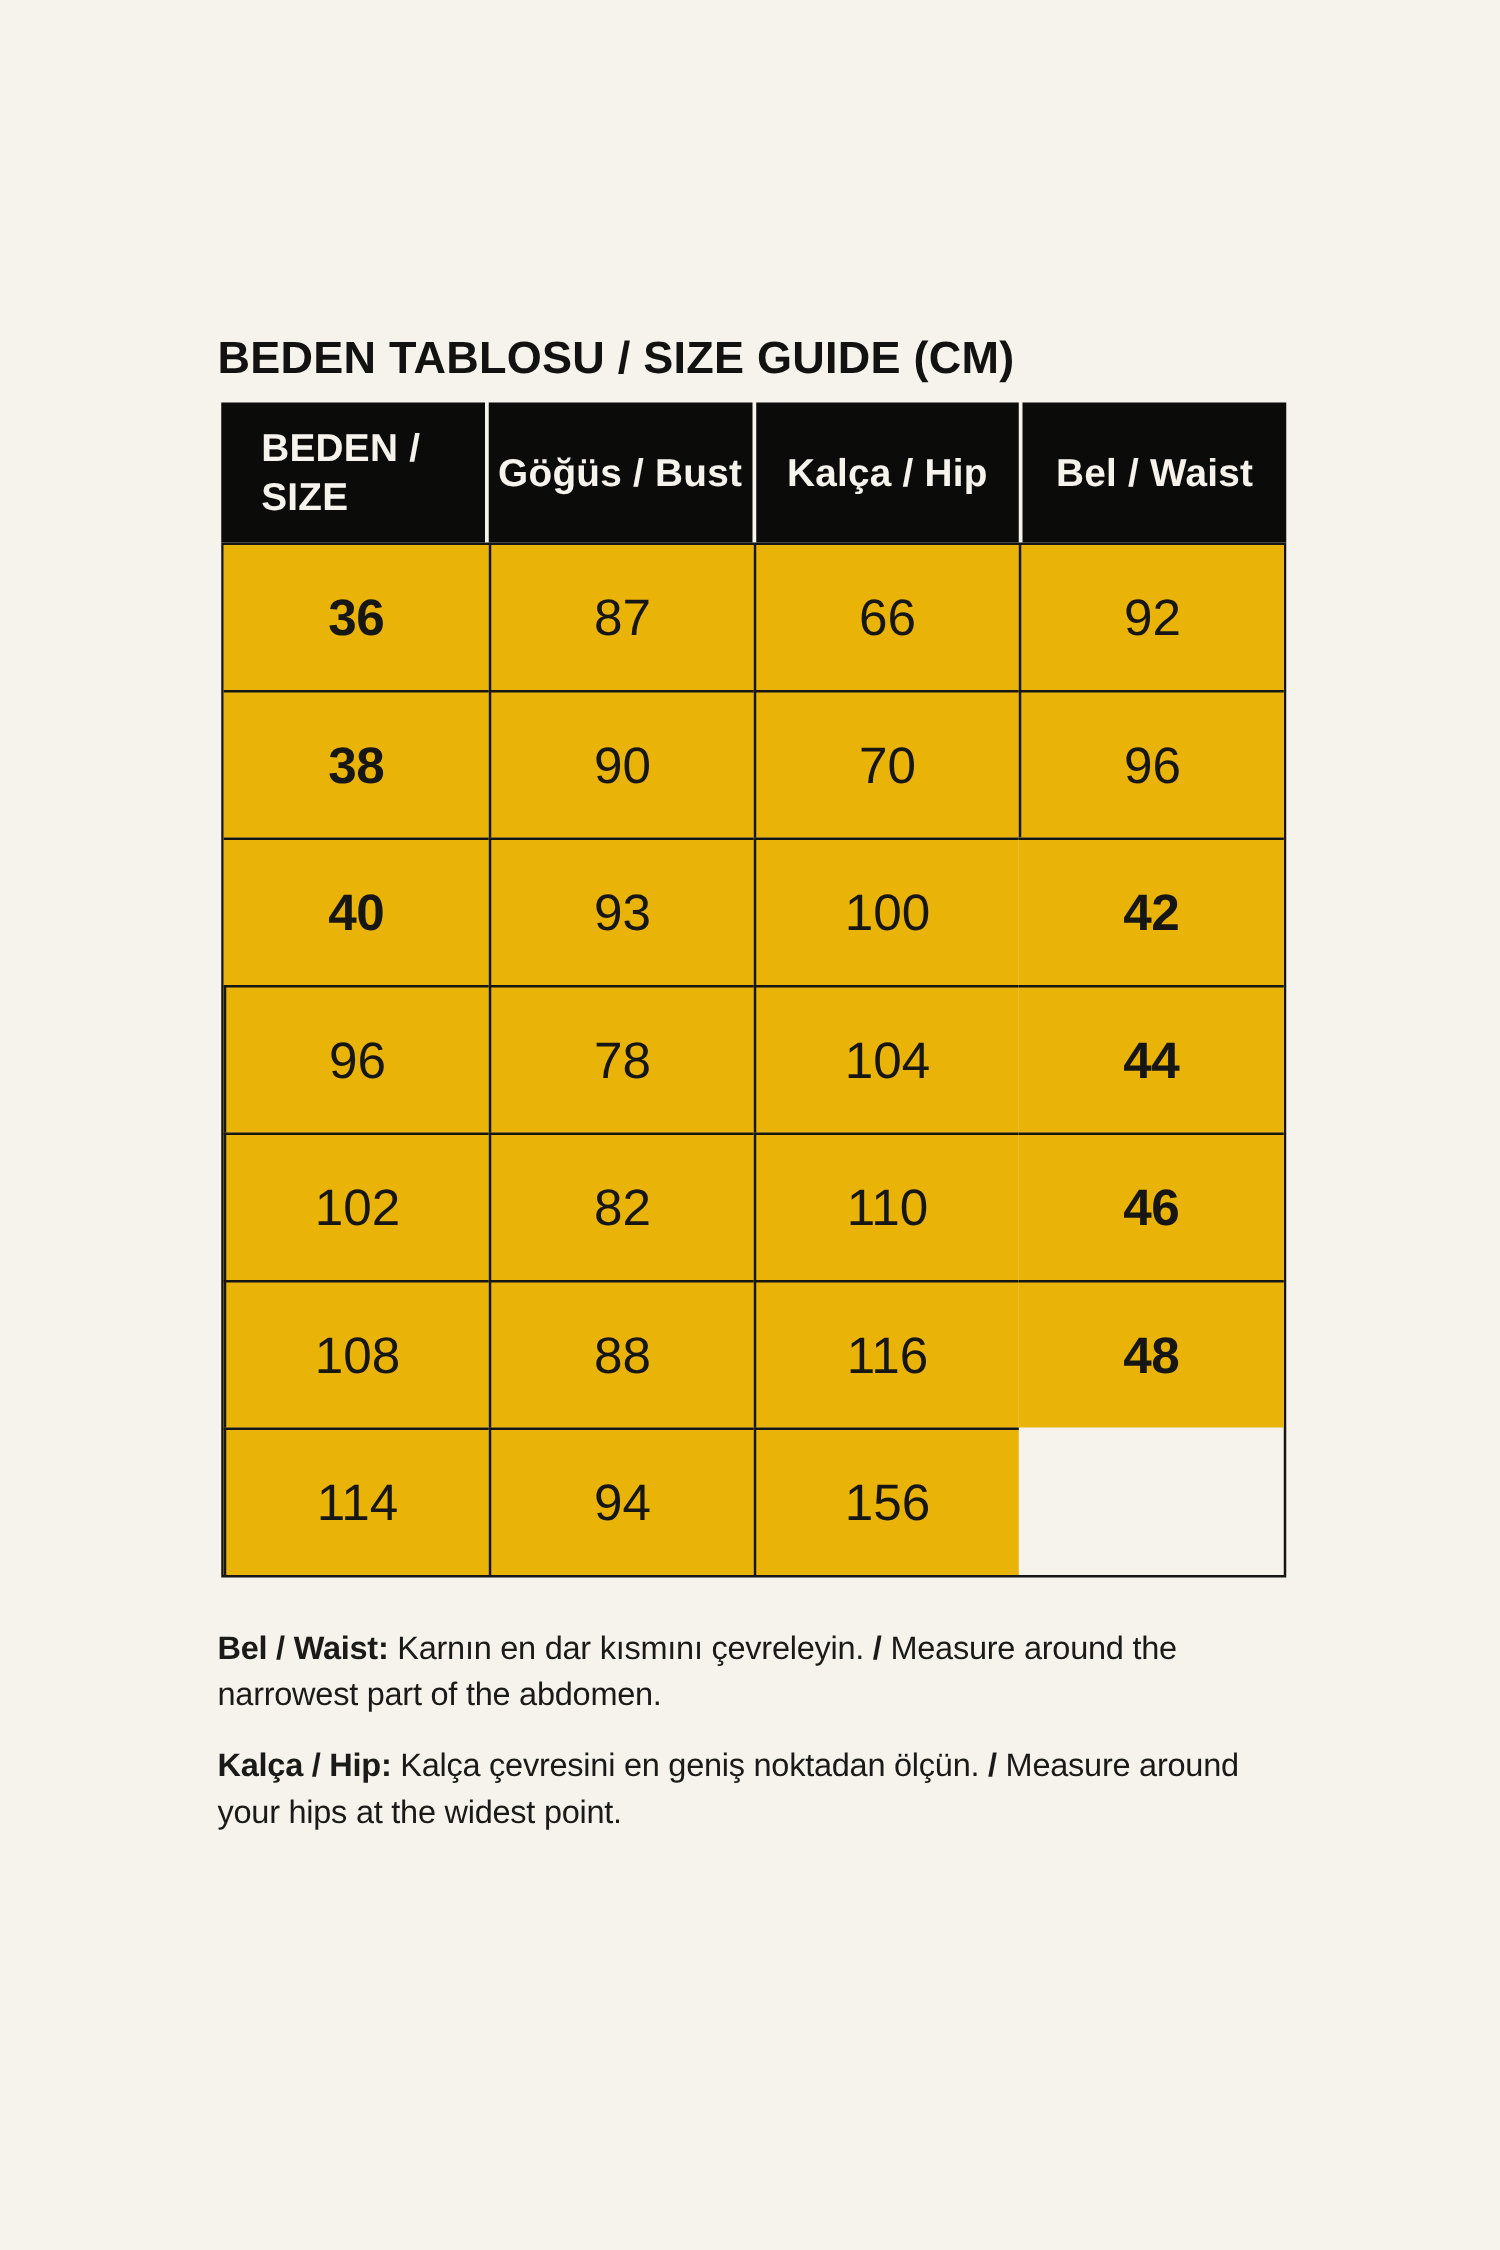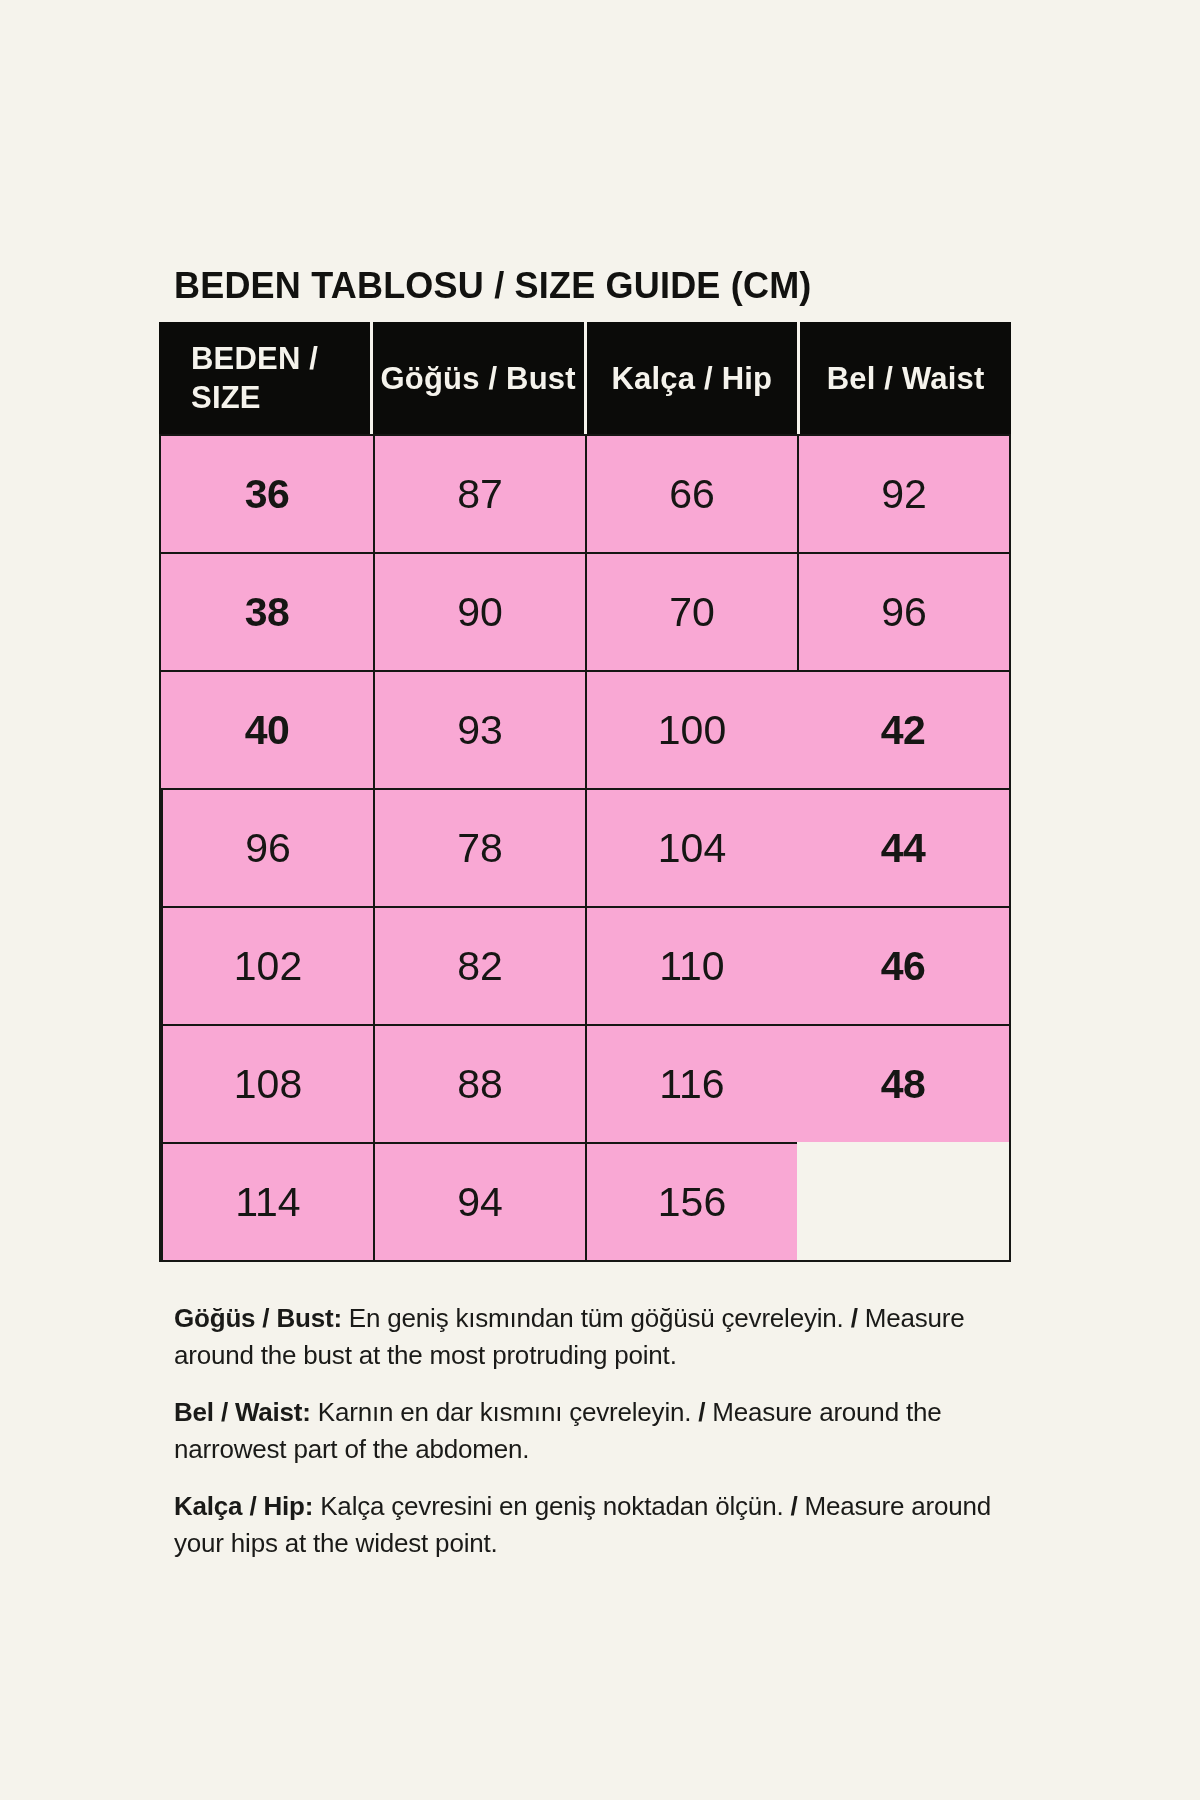--- a/index.html
+++ b/index.html
@@ -17,21 +17,21 @@
     left: 174px; top: 241px;
     font-size: 36px;
     font-weight: 700;
     letter-spacing: 0.2px;
     color: #121210;
     white-space: nowrap;
   }
 
   .size-table {
     position: absolute;
-    left: 159px; top: 322px;
+    left: 177px; top: 322px;
     width: 852px;
   }
 
   .thead {
     display: grid;
     grid-template-columns: repeat(4, 1fr);
     column-gap: 3px;
     height: 112px;
   }
   .th {
@@ -56,21 +56,21 @@
     display: grid;
     grid-template-columns: repeat(4, 1fr);
   }
   .cell {
     height: 116px;
     display: flex;
     align-items: center;
     justify-content: center;
     font-size: 41px;
     font-weight: 400;
-    background: #f9a8d4;
+    background: #eab308;
     border-top: 2px solid #161614;
     border-left: 2px solid #161614;
     color: #161614;
   }
   .cell.first-row { border-top: none; }
   .cell.first-col { border-left: none; }
   .cell.size-val { font-weight: 700; letter-spacing: -0.5px; }
 
   .footnotes {
     position: absolute;
@@ -129,24 +129,20 @@
         <div class="cell">116</div>
         <div class="cell first-col size-val">48</div>
         <div class="cell">114</div>
         <div class="cell">94</div>
         <div class="cell">156</div>
       </div>
   </div>
 
   <div class="footnotes" id="footnotes">
     <p class="footnote">
-      <strong>Göğüs / Bust:</strong><span> En geniş kısmından tüm göğüsü çevreleyin. </span><strong>/</strong><span> Measure</span><br>
-      <span>around the bust at the most protruding point.</span>
-    </p>
-    <p class="footnote">
       <strong>Bel / Waist:</strong><span> Karnın en dar kısmını çevreleyin. </span><strong>/</strong><span> Measure around the</span><br>
       <span>narrowest part of the abdomen.</span>
     </p>
     <p class="footnote">
       <strong>Kalça / Hip:</strong><span> Kalça çevresini en geniş noktadan ölçün. </span><strong>/</strong><span> Measure around</span><br>
       <span>your hips at the widest point.</span>
     </p>
   </div>
 
 </div>

